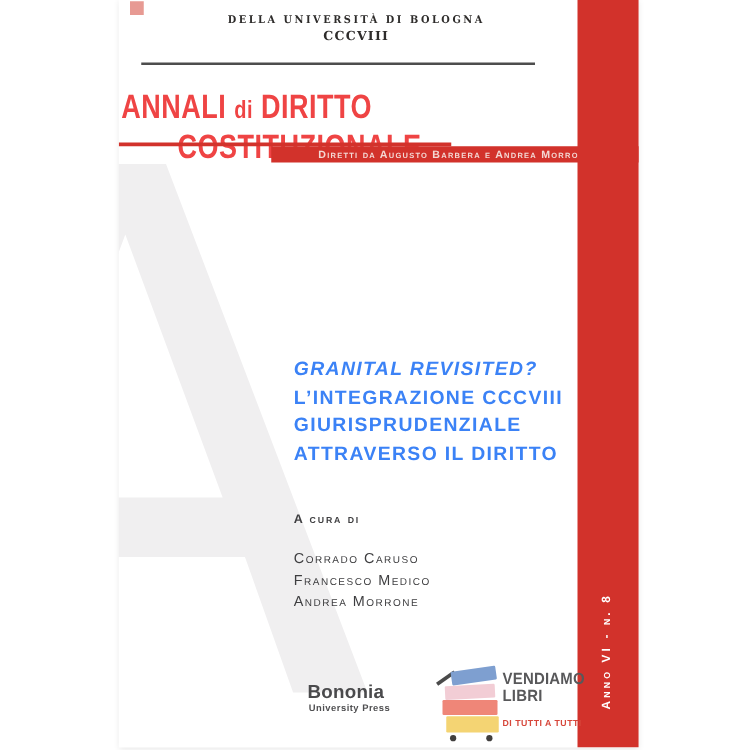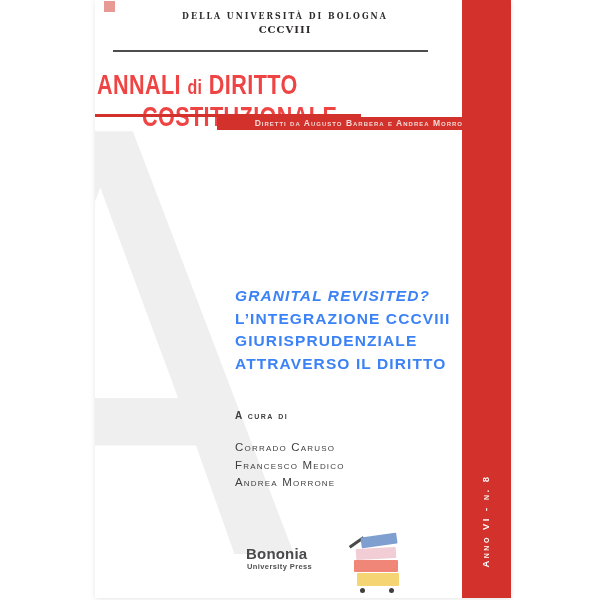--- a/index.html
+++ b/index.html
@@ -130,16 +130,21 @@
     <div class="badge">
       <div class="cart">
         <div class="handle"></div>
         <div class="bar blue"></div>
         <div class="bar pink"></div>
         <div class="bar salmon"></div>
         <div class="bar yellow"></div>
         <div class="wheel w1"></div>
         <div class="wheel w2"></div>
       </div>
+      <div class="badge-text">
+        <div class="big">VENDIAMO</div>
+        <div class="big">LIBRI</div>
+        <div class="tagline">DI TUTTI A TUTTI</div>
+      </div>
     </div>
 
   </div>
 </div>
 
 </body></html>

